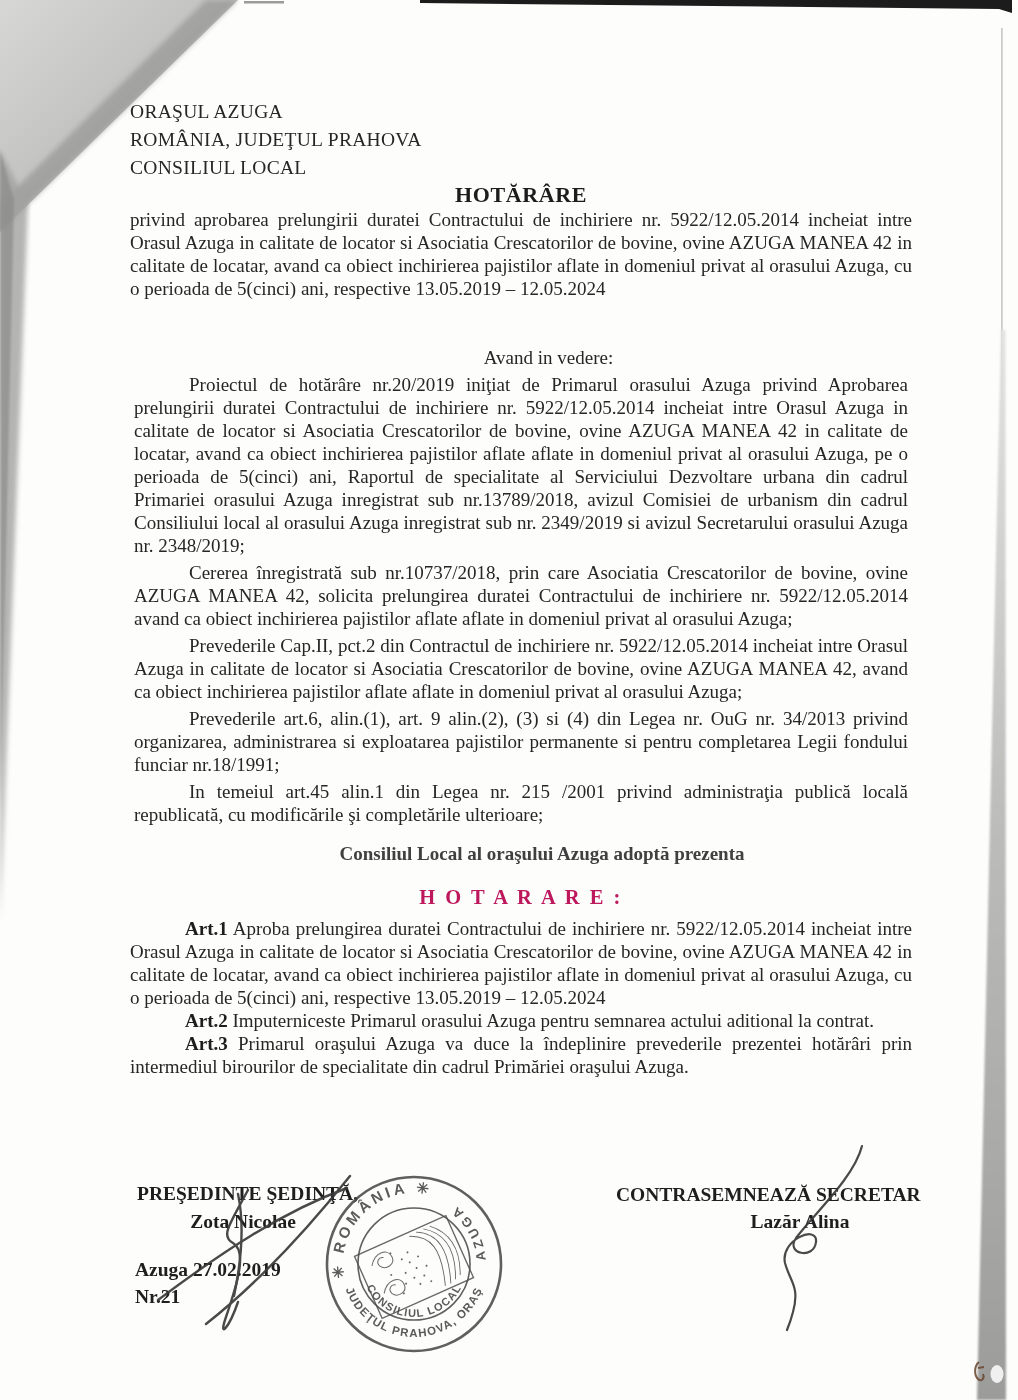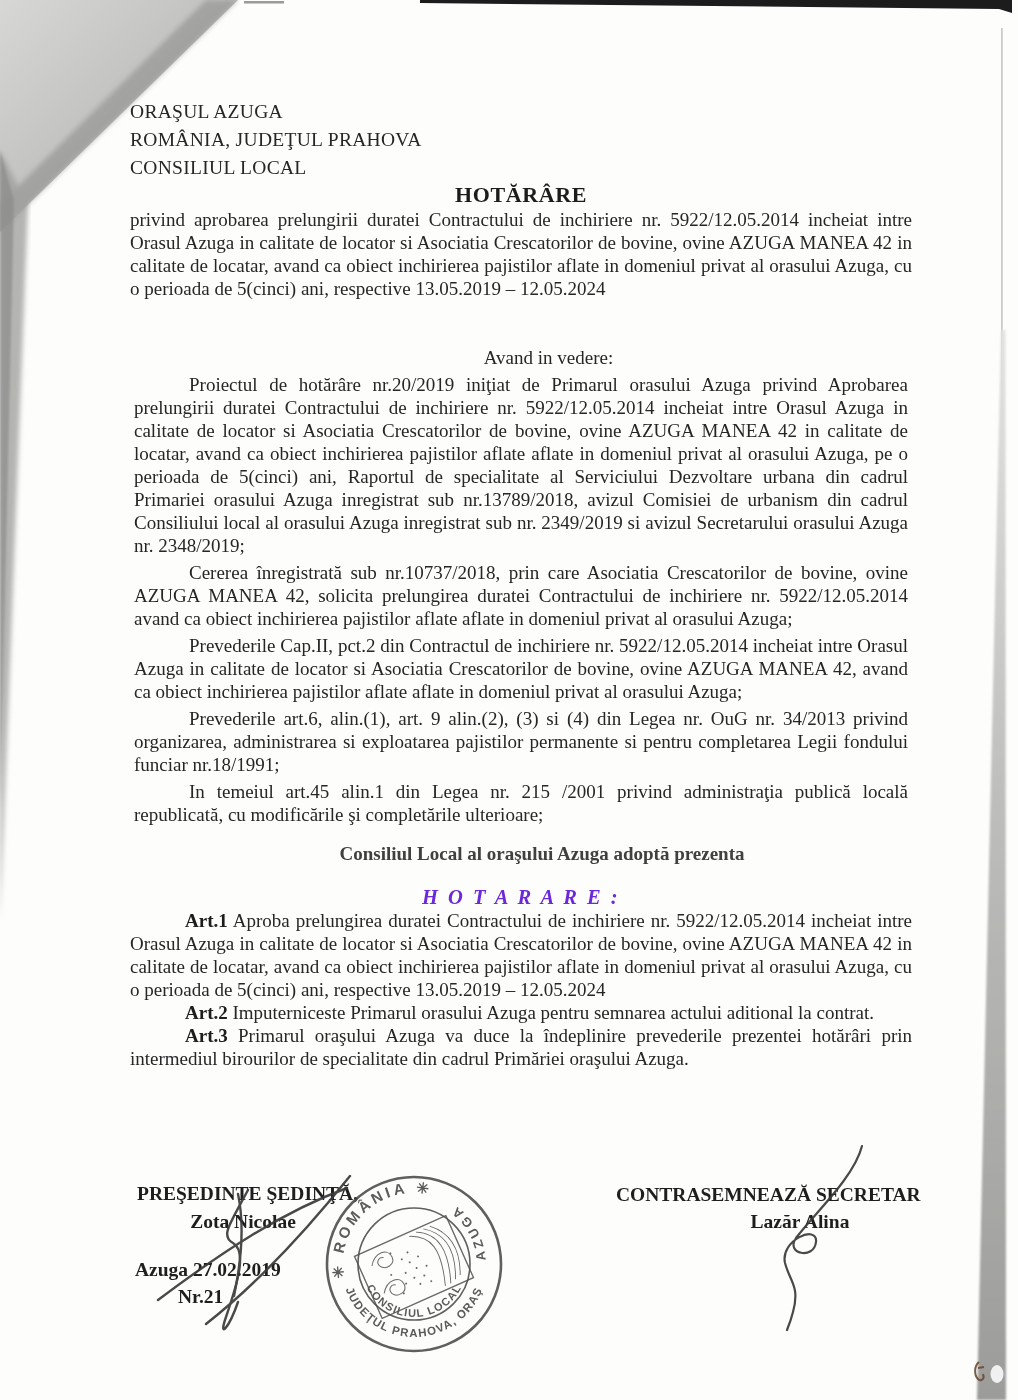--- a/index.html
+++ b/index.html
@@ -20,21 +20,21 @@
     margin:1px 0 2px 0;color:#1c1c1c;
   }
   .subtitle{margin:0;}
   .intro{margin:46px 0 0 0;text-indent:55px;text-align:center;}
   p.pre{margin:4px;text-indent:55px;}
   .adopt{
     margin:16px;text-indent:42px;font-weight:bold;text-align:center;color:#404040;
   }
   .decision-title{
     text-align:center;font-weight:bold;font-size:20.5px;letter-spacing:2.5px;
-    margin:21px 0 0 0;color:#6d28d9;font-style:italic;
+    margin:21px 0 8px 0;color:#be185d;
   }
   p.art{margin:0;text-indent:55px;}
   .a1{margin-top:30px;}
   .a2{margin-top:19px;}
   .a3{margin-top:23px;}
   .art b{color:#1d1d1d;}
   .sig{position:absolute;z-index:2;font-weight:bold;font-size:19.5px;color:#1e1e1e;white-space:nowrap;}
   .sig.center{text-align:center;}
   #stamp{position:absolute;left:321px;top:1171px;z-index:3;}
   .sigink{position:absolute;z-index:4;}
@@ -103,21 +103,21 @@
   <div class="decision-title">H O T A R A R E :</div>
 
   <p class="art a1"><b>Art.1</b><span> Aproba  prelungirea duratei Contractului de inchiriere nr. 5922/12.05.2014 incheiat intre Orasul Azuga in calitate de locator si Asociatia Crescatorilor de bovine, ovine AZUGA MANEA 42 in calitate de locatar, avand ca obiect inchirierea pajistilor aflate  in domeniul privat al orasului Azuga, cu o perioada de 5(cinci) ani, respective 13.05.2019 – 12.05.2024</span></p>
   <p class="art a2"><b>Art.2</b><span> Imputerniceste Primarul orasului Azuga pentru semnarea actului aditional la contrat.</span></p>
   <p class="art a3"><b>Art.3</b><span> Primarul oraşului Azuga va duce la îndeplinire prevederile prezentei hotărâri prin intermediul birourilor de specialitate din cadrul Primăriei oraşului Azuga.</span></p>
 </div>
 
 <div class="sig" style="left:137px;top:1183px;">PREŞEDINTE ŞEDINŢĂ,</div>
 <div class="sig center" style="left:137px;top:1211px;width:212px;">Zota Nicolae</div>
 <div class="sig" style="left:135px;top:1259px;">Azuga 27.02.2019</div>
-<div class="sig" style="left:135px;top:1286px;margin-left:43px;">Nr.21</div>
+<div class="sig" style="left:135px;top:1286px;">Nr.21</div>
 <div class="sig" style="left:616px;top:1184px;">CONTRASEMNEAZĂ SECRETAR</div>
 <div class="sig center" style="left:700px;top:1211px;width:200px;">Lazăr Alina</div>
 
 <svg id="stamp" width="186" height="186" viewBox="0 0 186 186" aria-hidden="true">
   <g stroke="#4a4a4a" fill="none" opacity="0.88">
     <circle cx="93" cy="93" r="87" stroke-width="2.6"></circle>
     <circle cx="93" cy="93" r="56" stroke-width="1.6"></circle>
   </g>
   <defs>
     <path id="arcTop" d="M 26.3,117.3 A 71,71 0 1 1 159.7,117.3"></path>

